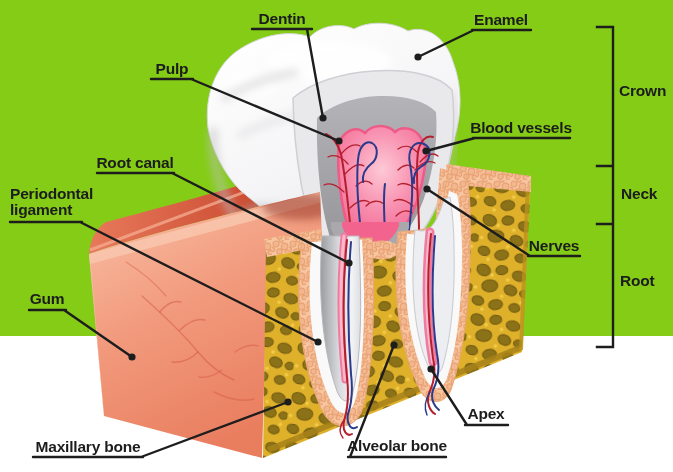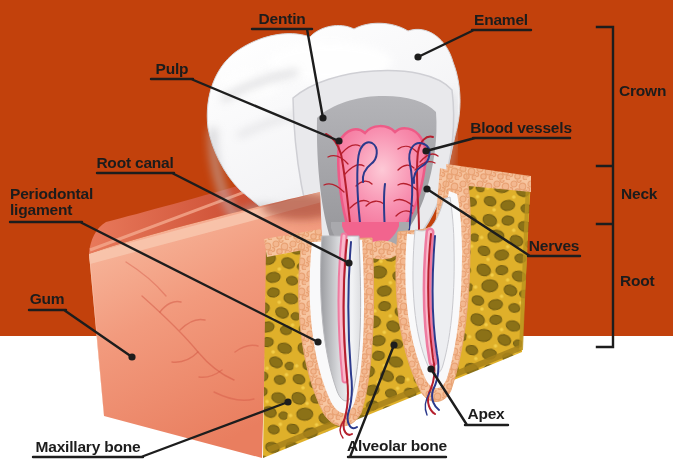--- a/index.html
+++ b/index.html
@@ -1,18 +1,18 @@
 <!DOCTYPE html>
 <html style="--label-text: #1c1c1c; --leader: #1d1d1d; --enamel: #f7f7f8; --enamel-cut: #e9e9ec; --dentin: #a9a9ad; --pulp: #f2648e; --pulp-light: #fdc9d6; --artery: #b51f2d; --vein: #2c3a8c; --gum-front: #f2997c; --gum-top: #cc4e33; --bone-base: #dfb02a; --bone-spot: #8b7117; --ligament: #f7c5a0; --ligament-ring: #e9a274; --socket-gap: #f9f9fa; --background: #ffffff;"><head>
 <meta charset="utf-8">
 <title>Tooth Anatomy Diagram</title>
 <style>
   html,body{margin:0;padding:0;background:#ffffff;}
   body{width:673px;height:472px;overflow:hidden;}
-  .stage{position:relative;width:673px;height:336px;background:#c2410c;}
+  .stage{position:relative;width:673px;height:336px;background:#84cc16;}
   .lbl{font:700 15.5px "Liberation Sans", sans-serif;fill:var(--label-text,#1c1c1c);letter-spacing:-0.2px;}
   .mid{text-anchor:middle;}
   .leader{stroke:var(--leader,#1d1d1d);stroke-width:2.4;fill:none;stroke-linecap:round;stroke-linejoin:round;}
   .dot{fill:var(--leader,#1d1d1d);}
   .bracket{stroke:var(--leader,#1d1d1d);stroke-width:2.4;fill:none;stroke-linecap:square;}
   .artery{stroke:var(--artery,#b51f2d);fill:none;stroke-linecap:round;}
   .vein{stroke:var(--vein,#2c3a8c);fill:none;stroke-linecap:round;}
   .w2{stroke-width:2;} .w13{stroke-width:1.3;} .w14{stroke-width:1.4;}
   .gumvessel{stroke:#cf4f3e;fill:none;stroke-width:1.4;stroke-linecap:round;opacity:.45;}
 </style>

